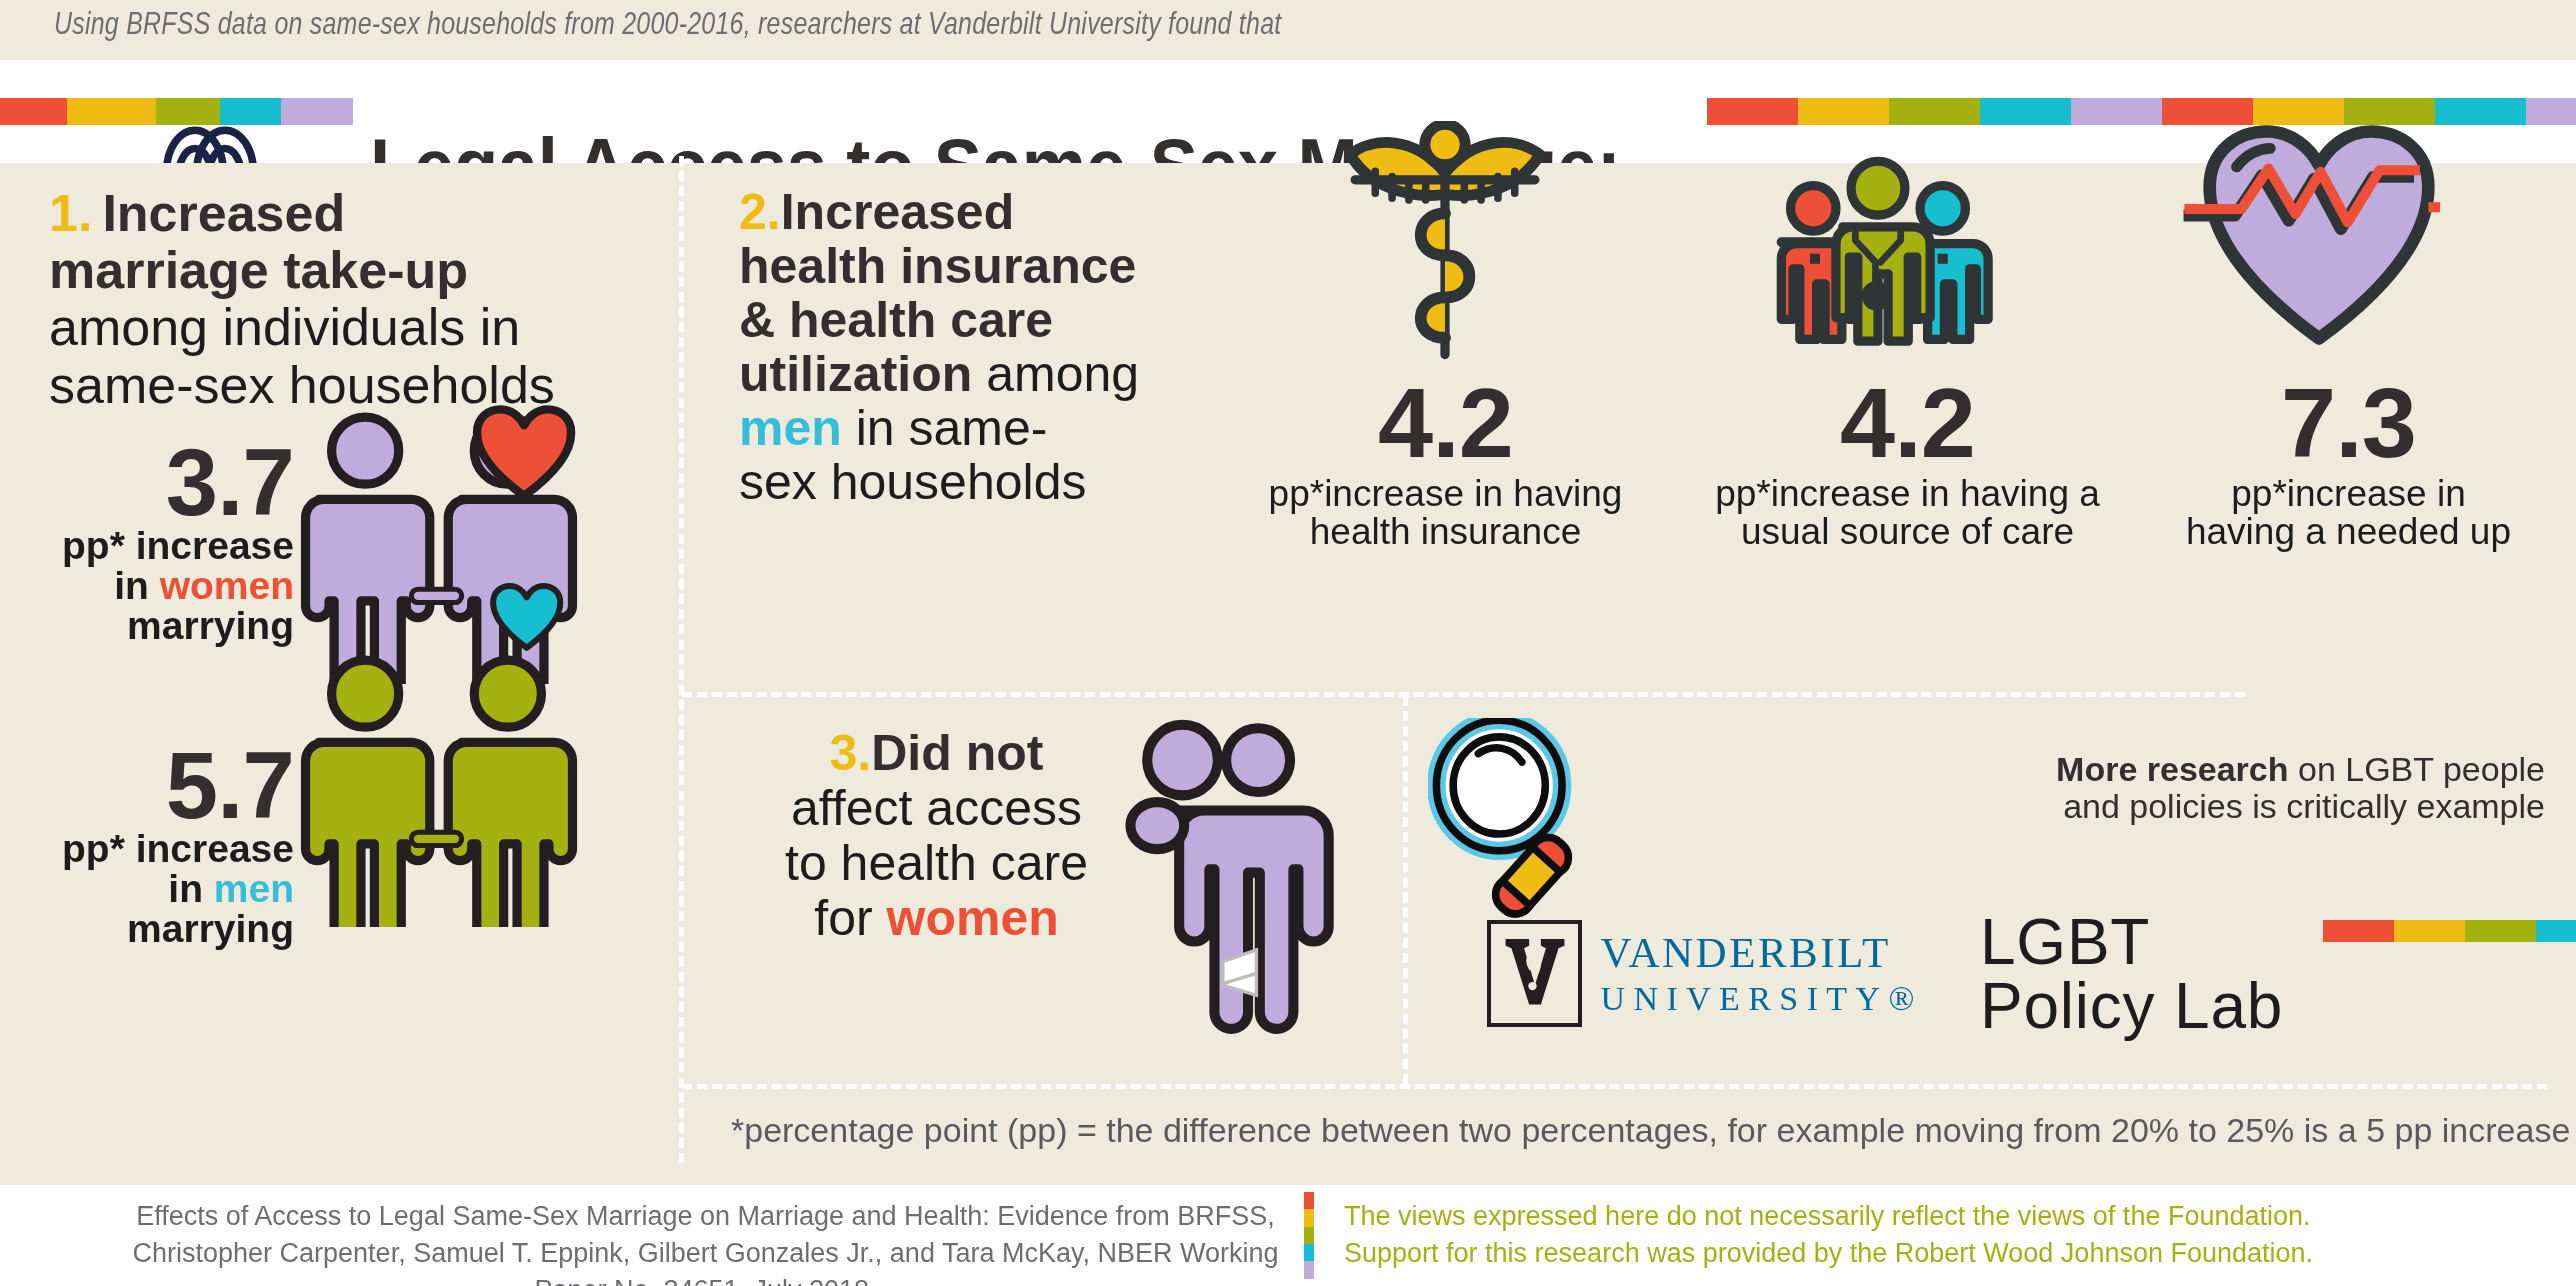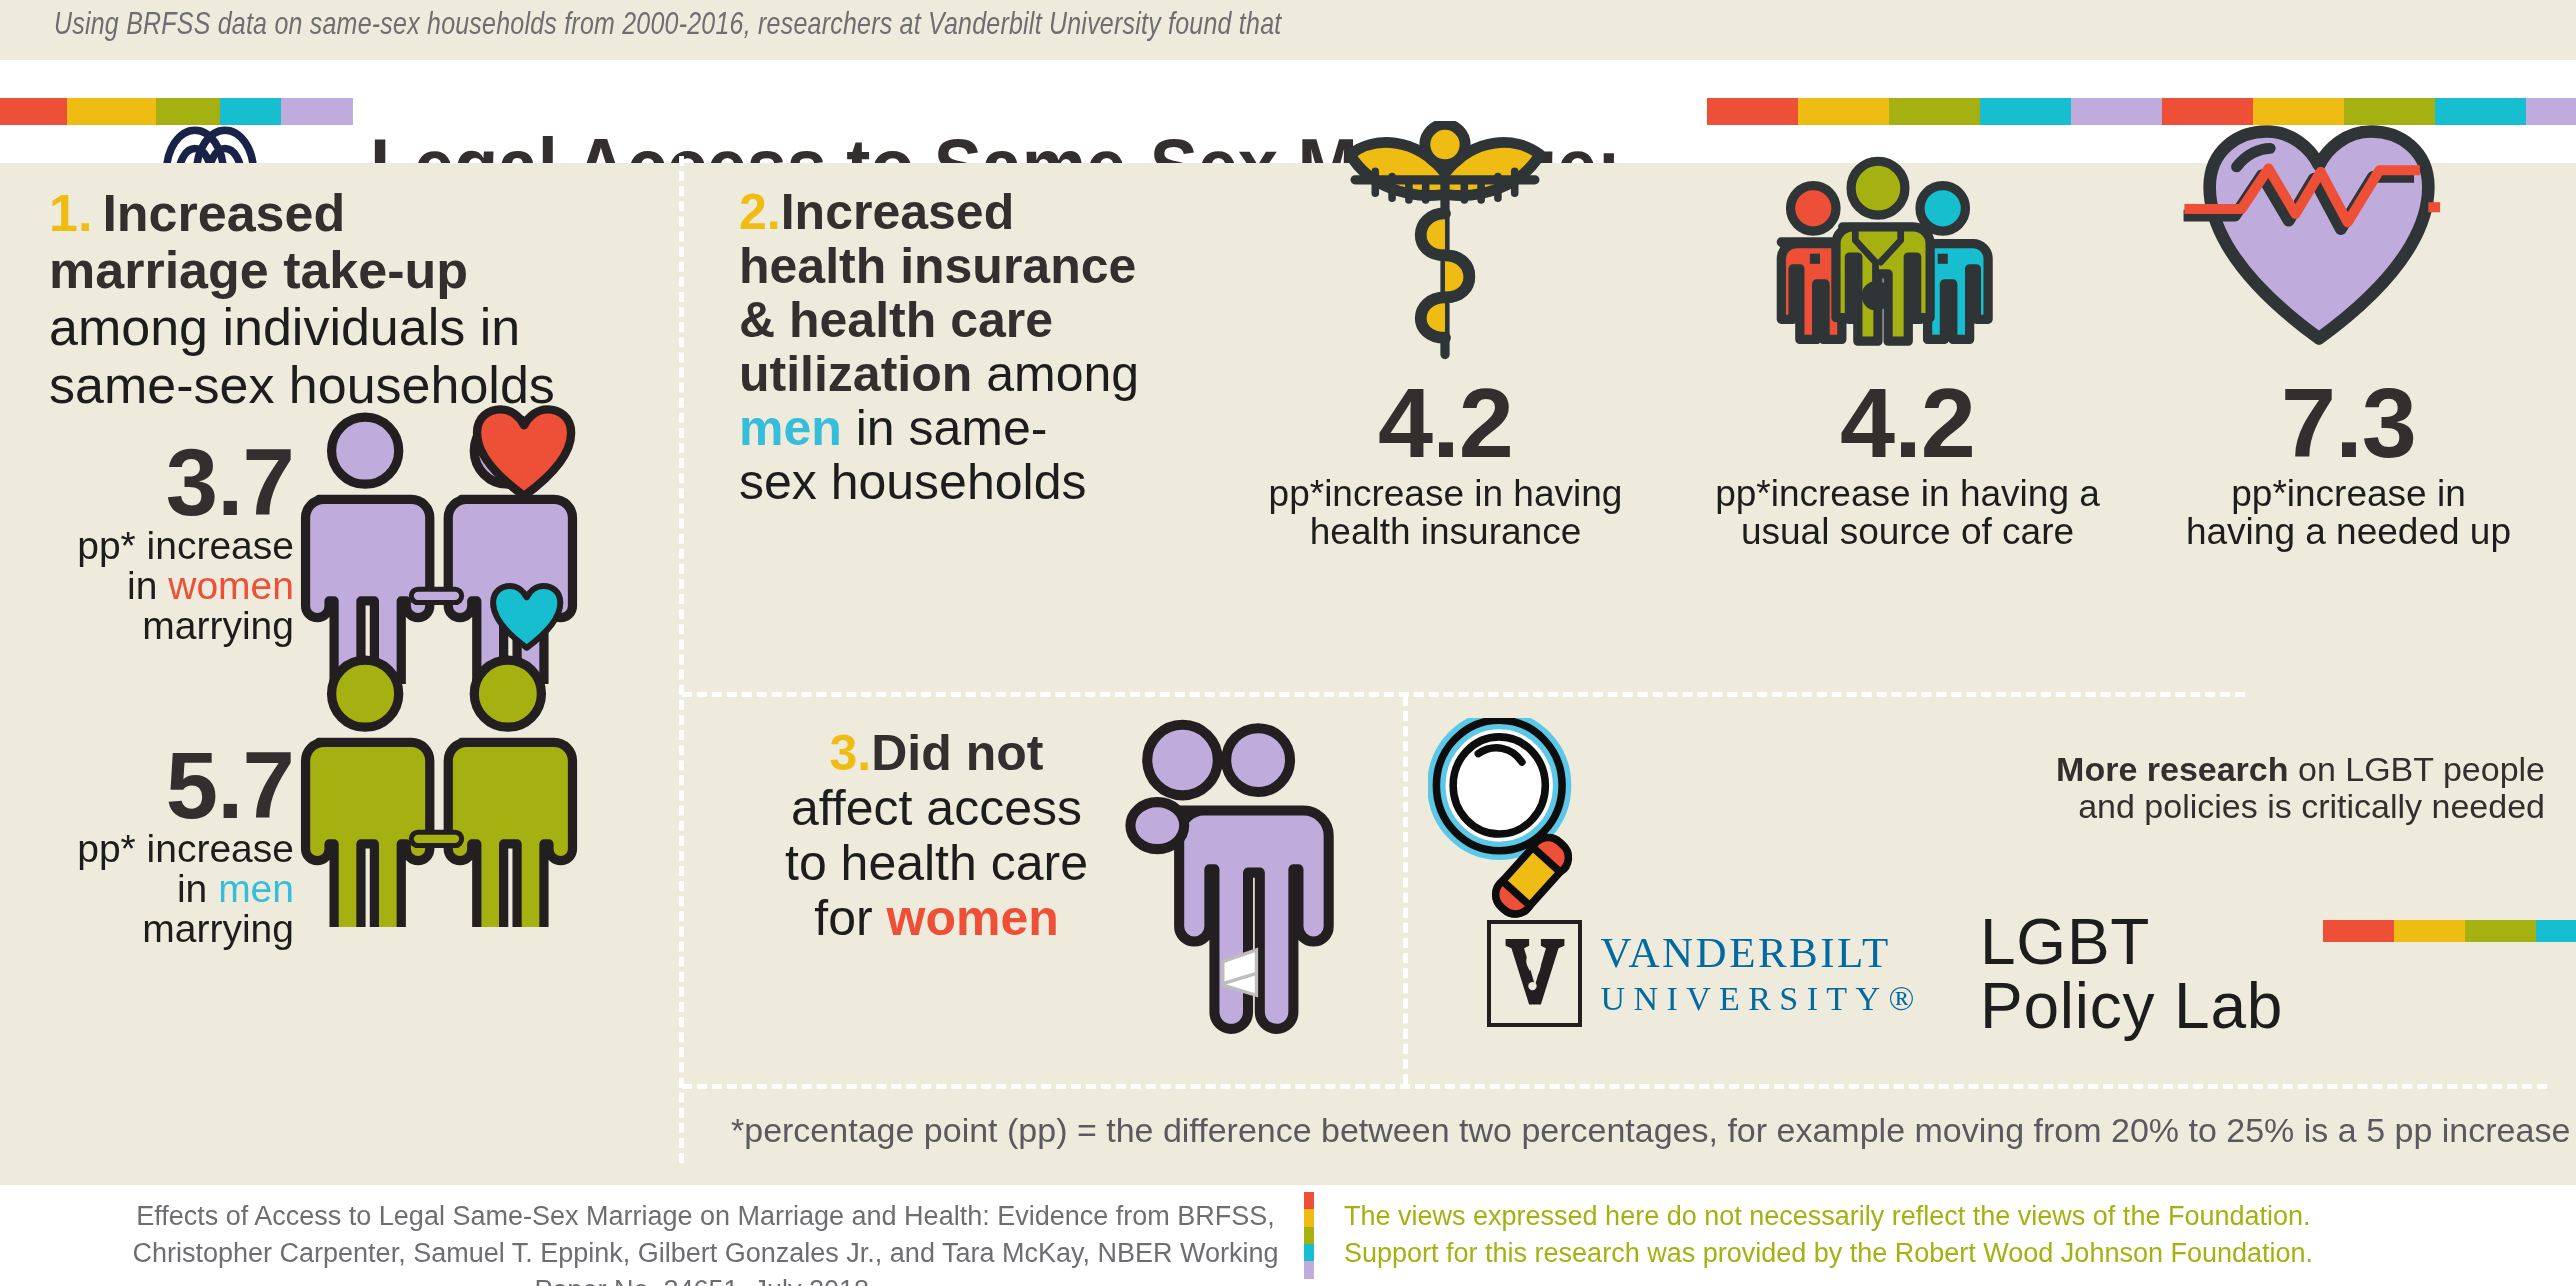--- a/index.html
+++ b/index.html
@@ -45,21 +45,21 @@
   .cond{font-family:"Liberation Sans Narrow","Liberation Sans",sans-serif;}
 
   
   .c1{position:absolute;left:49px;top:22px;width:622px;}
   .head1{font-size:52px;line-height:1.10;color:#332F2E;letter-spacing:0px;}
   .head1 b{font-weight:bold;}
   .num-marker{color:#EEBC13;font-weight:bold;}
   .thin{font-weight:normal;color:#1d1d1d;}
   .stat-left{position:absolute;text-align:right;width:277px;}
   .big-num{font-size:94px;font-weight:bold;color:#332F2E;line-height:.92;letter-spacing:-0.8px;}
-  .sub{font-size:39px;line-height:1.02;color:#1d1d1d;}
+  .sub{font-size:39px;line-height:1.02;color:#1d1d1d;font-weight:bold;}
   .red{color:#EE4F37;}
   .cyan{color:#35BDD9;}
 
   
   .c2{position:absolute;left:739px;top:22px;width:471px;}
   .head2{font-size:50px;line-height:1.08;color:#332F2E;}
   .head2 b{font-weight:bold;}
 
   
   .statbox{position:absolute;text-align:center;}
@@ -348,21 +348,21 @@
         <rect x="118" y="142" width="44" height="104" rx="20" fill="#EEBC13" stroke="#0d0d0d" stroke-width="9"></rect>
         <path d="M118 168 a20 20 0 0 1 20 -26 h4 a20 20 0 0 1 20 26 z" fill="#EE4F37" stroke="#0d0d0d" stroke-width="9"></path>
         <path d="M118 222 a20 20 0 0 0 20 24 h4 a20 20 0 0 0 20 -24 z" fill="#EE4F37" stroke="#0d0d0d" stroke-width="9"></path>
       </g>
     </svg>
 
     <div class="research">
       <div class="rtext cond">
         <b>More research</b>
         <span>on LGBT people</span><br>
-        <span>and policies is critically needed</span>
+        <span>and policies is critically example</span>
       </div>
     </div>
 
     <div class="logos">
       <div class="vandy">
         <div class="vbox">
           <svg width="66" height="79" viewBox="0 0 78 94">
             <path d="M4 6 h28 v8 l-6 3 l13 44 l13 -44 l-6 -3 v-8 h28 v8 l-7 3 l-21 67 h-14 l-21 -67 l-7 -3 z" fill="#231f20"></path>
             <path d="M30 26 c6 4 6 12 3 18 c-4 -6 -6 -12 -3 -18 z" fill="#EFEBDC"></path>
             <path d="M44 30 c-5 5 -5 13 -2 19 c4 -7 5 -13 2 -19 z" fill="#EFEBDC"></path>

